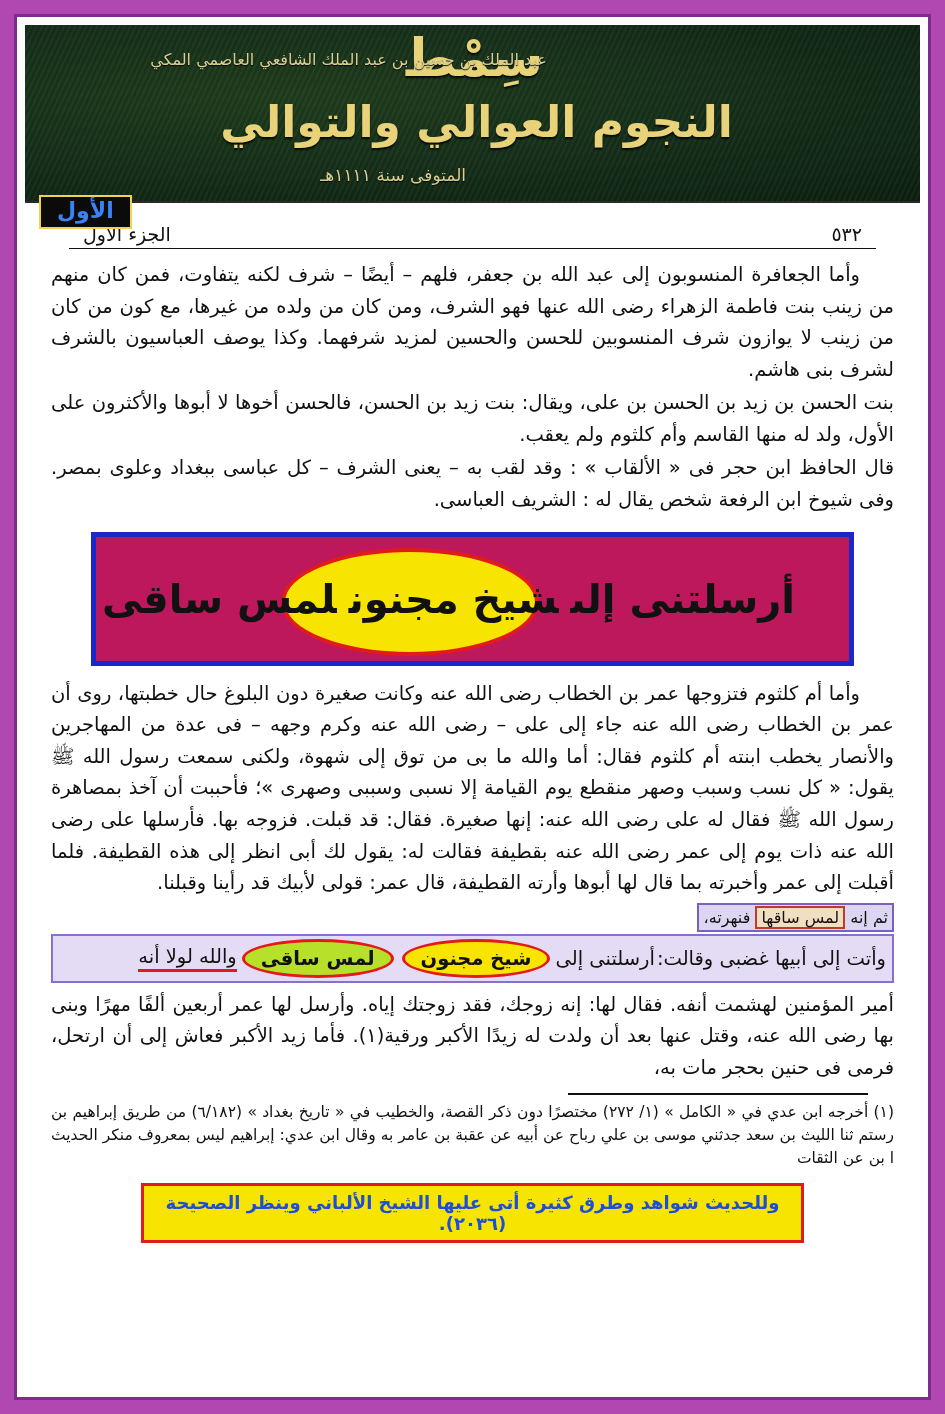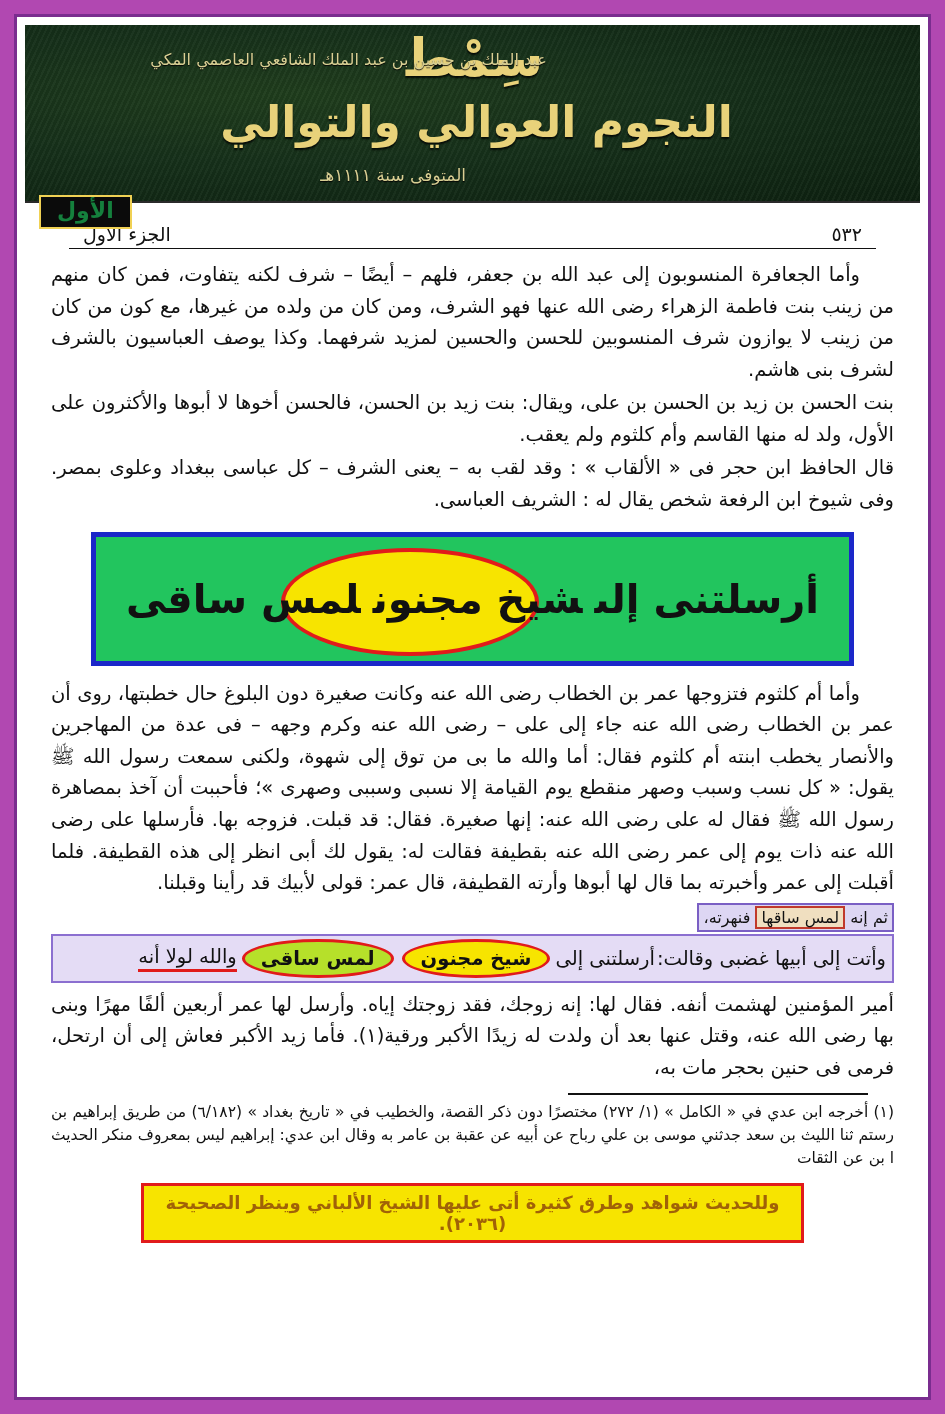--- a/index.html
+++ b/index.html
@@ -98,21 +98,21 @@
     left: 33%;
     color: #d9cf93;
     font-size: 17px;
     text-shadow: 0 1px 1px rgba(0,0,0,0.9);
   }
   .volume-badge {
     position: absolute;
     bottom: -26px;
     left: 14px;
     background: #0b0b0b;
-    color: #15803d;
+    color: #3b82f6;
     border: 2px solid #f0d154;
     font-size: 22px;
     font-weight: bold;
     padding: 1px 16px 4px 16px;
     z-index: 5;
   }
 
   
   .content {
     padding: 10px 26px 10px 26px;
@@ -138,25 +138,25 @@
     margin: 0 0 2px 0;
     text-indent: 0;
   }
   p.body.indent { text-indent: 34px; }
 
   
   .highlight-box {
     position: relative;
     margin: 16px 40px 12px 40px;
     height: 124px;
-    background: #22c55e;
+    background: #be185d;
     border: 5px solid #1b27c9;
     display: flex;
     align-items: center;
-    justify-content: center;
+    justify-content: flex-end;
   }
   .highlight-text {
     position: relative;
     z-index: 3;
     font-size: 40px;
     font-weight: bold;
     color: #111;
     white-space: nowrap;
     letter-spacing: 1px;
   }
@@ -231,21 +231,21 @@
   p.footnote {
     font-size: 15.5px;
     line-height: 1.5;
     text-align: justify;
     margin: 0 0 1px 0;
   }
   .fn-box {
     margin: 12px 90px 0 90px;
     border: 3px solid #e11b1b;
     background: #f7e400;
-    color: #a16207;
+    color: #1d4ed8;
     text-align: center;
     font-size: 18px;
     font-weight: bold;
     padding: 6px 8px;
   }
 </style>
 </head>
 <body>
 
 <div class="page-frame">

